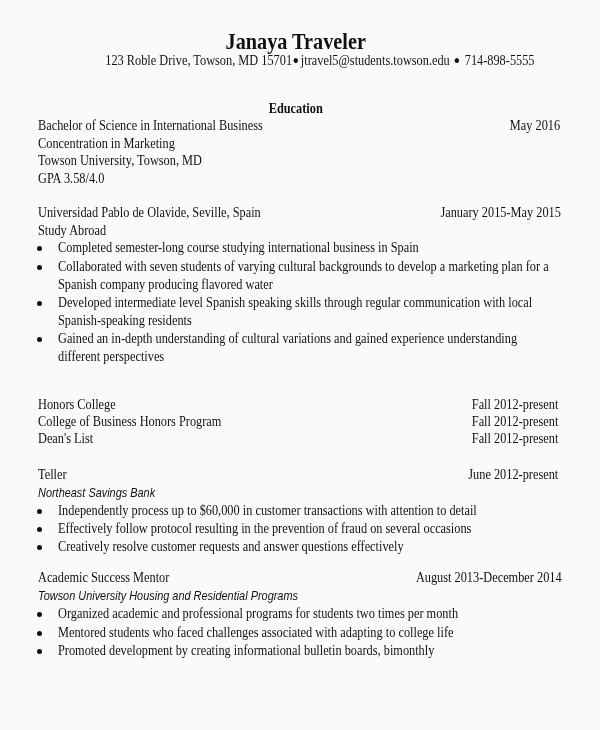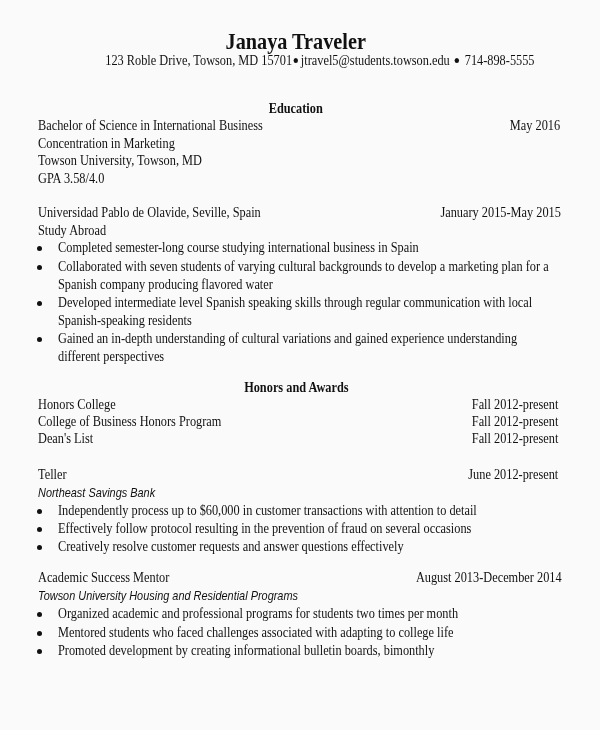--- a/index.html
+++ b/index.html
@@ -116,23 +116,20 @@
   <div class="line" style="left:58px; top:276px;">Spanish company producing flavored water</div>
 
   <div class="bullet" style="top:294px;"><span class="bullet-dot"></span></div>
   <div class="line" style="left:58px; top:294px;">Developed intermediate level Spanish speaking skills through regular communication with local</div>
   <div class="line" style="left:58px; top:312px;">Spanish-speaking residents</div>
 
   <div class="bullet" style="top:330px;"><span class="bullet-dot"></span></div>
   <div class="line" style="left:58px; top:330px;">Gained an in-depth understanding of cultural variations and gained experience understanding</div>
   <div class="line" style="left:58px; top:348px;">different perspectives</div>
 
-  <div class="line center heading" style="top:379px;">
-    <span class="inner">Honors and Awards</span>
-  </div>
   <div class="line" style="left:38px; top:396px;">Honors College</div>
   <div class="line right" style="right:42px; top:396px;">Fall 2012-present</div>
   <div class="line" style="left:38px; top:413px;">College of Business Honors Program</div>
   <div class="line right" style="right:42px; top:413px;">Fall 2012-present</div>
   <div class="line" style="left:38px; top:430px;">Dean's List</div>
   <div class="line right" style="right:42px; top:430px;">Fall 2012-present</div>
 
 
   <div class="line" style="left:38px; top:466px;">Teller</div>
   <div class="line right" style="right:42px; top:466px;">June 2012-present</div>

